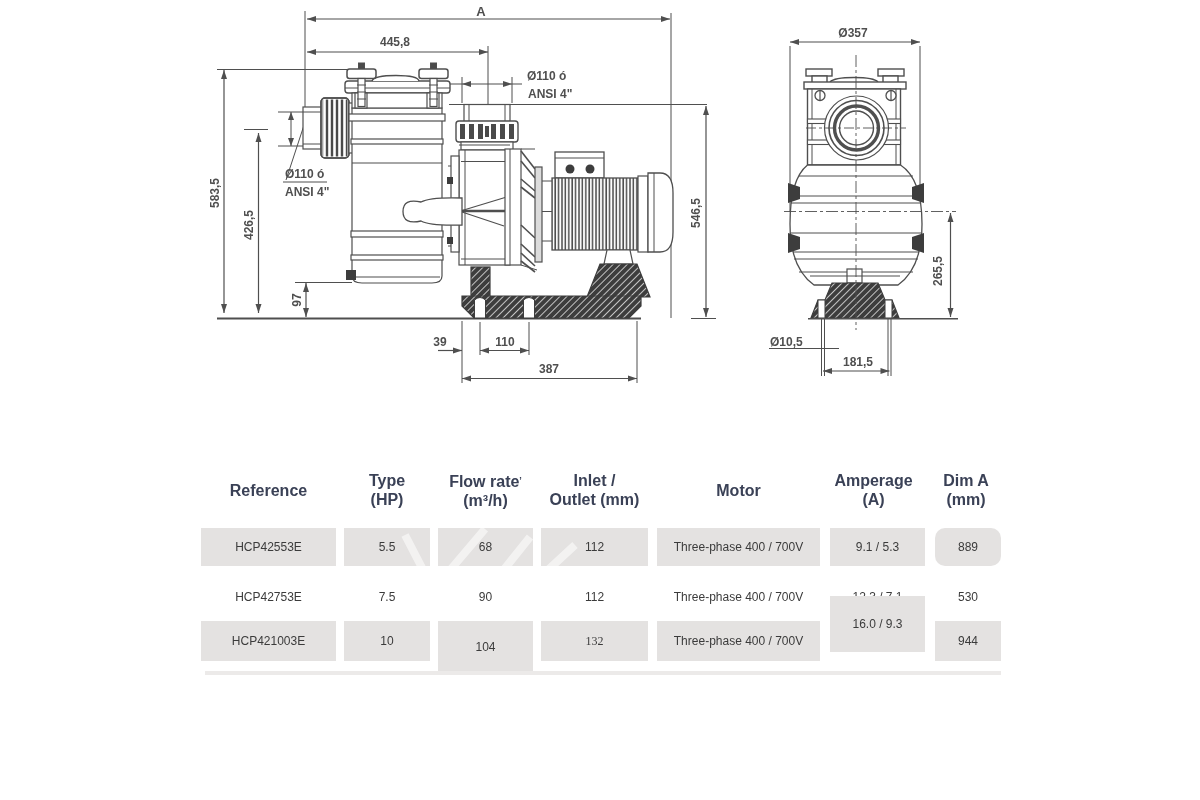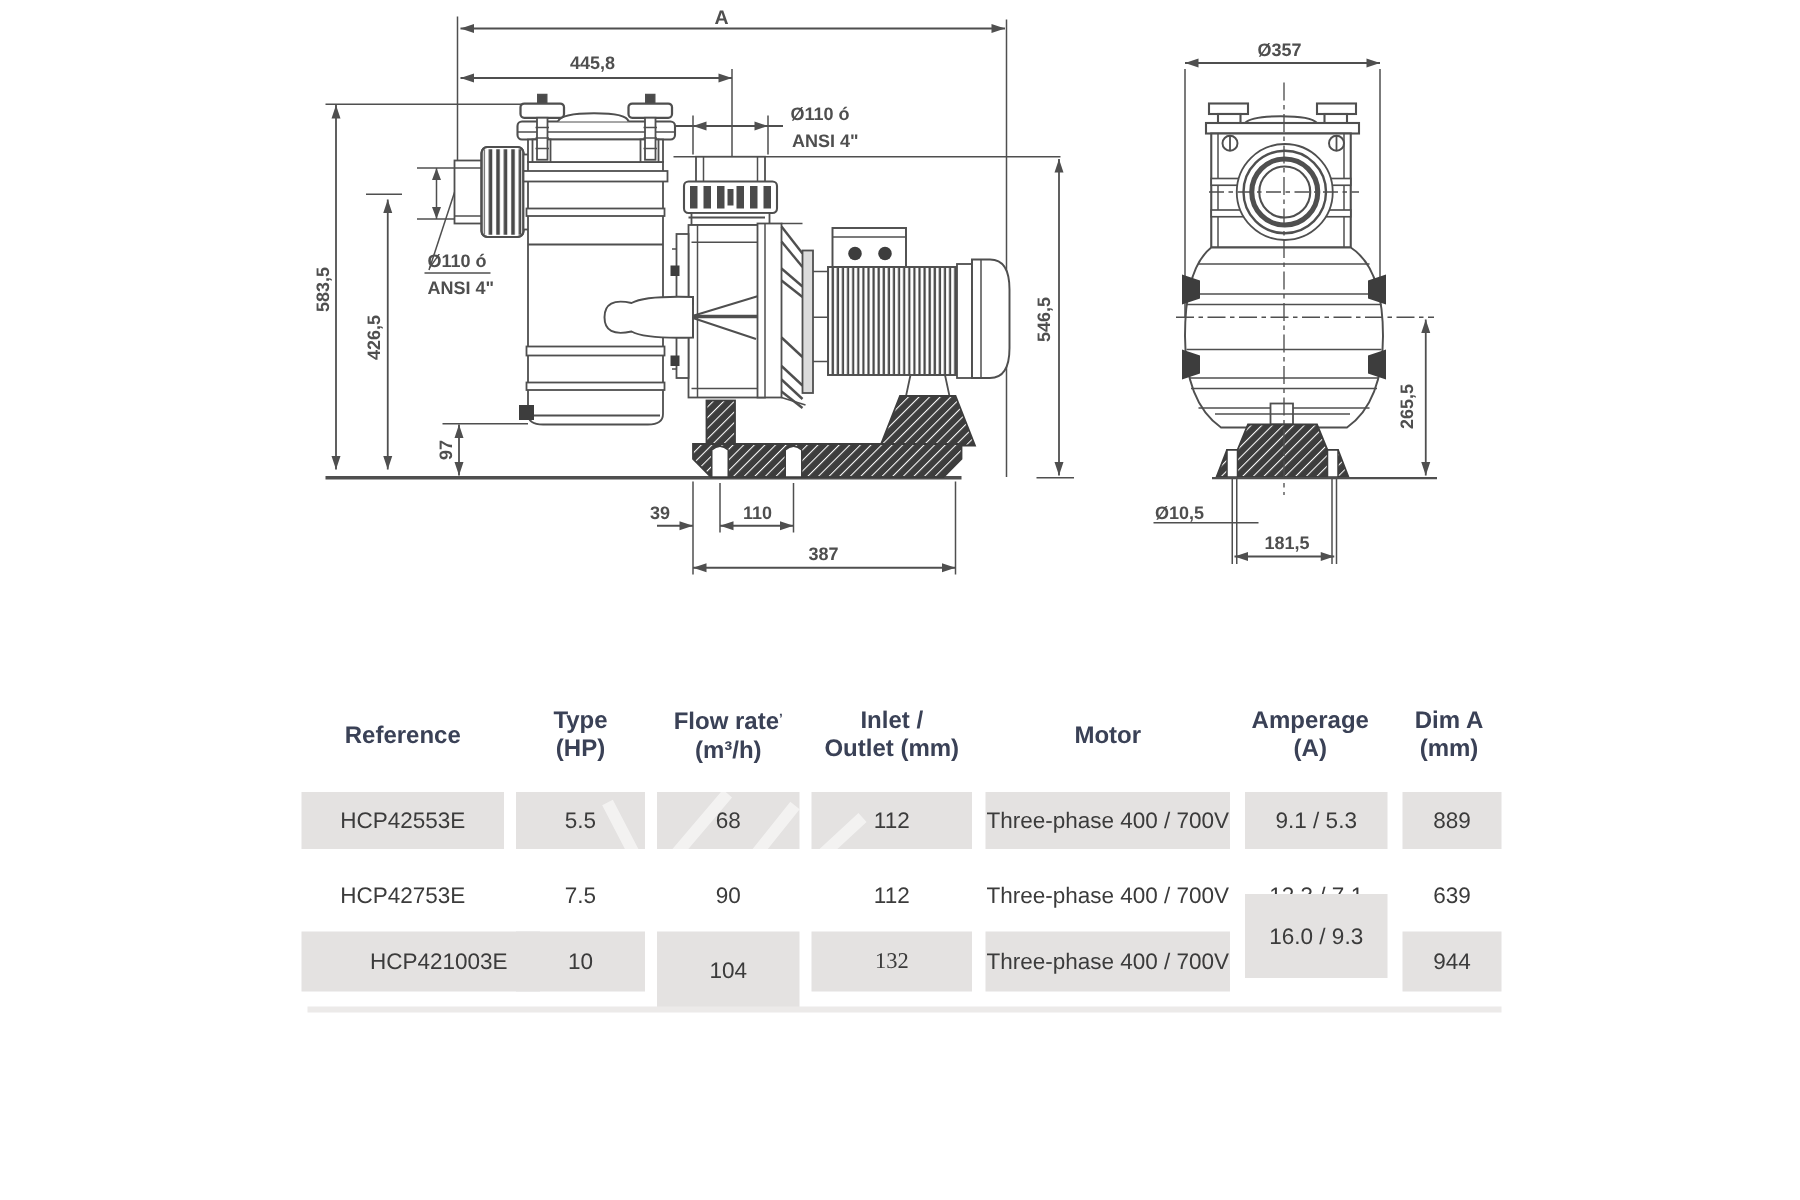--- a/index.html
+++ b/index.html
@@ -1,20 +1,20 @@
 <!DOCTYPE html>
 <html><head>
 <meta charset="utf-8">
 <style>
   html,body{margin:0;padding:0;background:#ffffff;width:1200px;height:800px;overflow:hidden;}
   body{font-family:"Liberation Sans", sans-serif;position:relative;}
   .cell{position:absolute;display:flex;align-items:center;justify-content:center;}
   .gray{background:#e4e2e1;}
   .hdr{color:#3a4156;font-weight:bold;font-size:16px;line-height:19px;text-align:center;}
-  .dat{color:#3b3b3b;font-size:15px;}
+  .dat{color:#3b3b3b;font-size:12px;}
 </style>
 </head>
 <body>
 
 <svg id="drawing" width="1200" height="430" viewBox="0 0 1200 430" style="position:absolute;left:0;top:0;" fill="none" stroke-linecap="butt">
 <defs>
   <pattern id="hatch" width="5" height="5" patternUnits="userSpaceOnUse" patternTransform="rotate(45)">
     <rect width="5" height="5" fill="#3d3d3d"></rect>
     <line x1="0" y1="0" x2="0" y2="5" stroke="#ffffff" stroke-width="1.4"></line>
   </pattern>
@@ -400,43 +400,43 @@
 <div class="cell dat gray" style="left:344px;top:528px;width:86px;height:38px;">5.5</div>
 
 <div class="cell dat gray" style="left:438px;top:528px;width:95px;height:38px;">68</div>
 
 <div class="cell dat gray" style="left:541px;top:528px;width:107px;height:38px;">112</div>
 
 <div class="cell dat gray" style="left:657px;top:528px;width:163px;height:38px;">Three-phase 400 / 700V</div>
 
 <div class="cell dat gray" style="left:830px;top:528px;width:95px;height:38px;">9.1 / 5.3</div>
 
-<div class="cell dat gray" style="left:935px;top:528px;width:66px;height:38px;">889</div>
+<div class="cell dat gray" style="left:935px;top:528px;width:66px;height:38px;border-radius:10px;">889</div>
 
 <svg width="210" height="60" viewBox="0 0 210 60" style="position:absolute;left:370px;top:527px;">
   <g stroke="#ffffff" stroke-width="8" opacity="0.55" fill="none">
     <path d="M35 8 L62 60 M70 55 L115 2 M120 60 L160 10 M165 55 L205 18"></path>
   </g>
 </svg>
 
 <div class="cell dat" style="left:201px;top:578px;width:135px;height:38px;">HCP42753E</div>
 
 <div class="cell dat" style="left:344px;top:578px;width:86px;height:38px;">7.5</div>
 
 <div class="cell dat" style="left:438px;top:578px;width:95px;height:38px;text-align:center;">90</div>
 
 <div class="cell dat" style="left:541px;top:578px;width:107px;height:38px;">112</div>
 
 <div class="cell dat" style="left:657px;top:578px;width:163px;height:38px;">Three-phase 400 / 700V</div>
 
 <div class="cell dat" style="left:830px;top:578px;width:95px;height:38px;">12.3 / 7.1</div>
 
-<div class="cell dat" style="left:935px;top:578px;width:66px;height:38px;">639</div>
-
-<div class="cell dat gray" style="left:201px;top:621px;width:135px;height:40px;padding-left:24px;">HCP421003E</div>
+<div class="cell dat" style="left:935px;top:578px;width:66px;height:38px;">530</div>
+
+<div class="cell dat gray" style="left:201px;top:621px;width:135px;height:40px;">HCP421003E</div>
 
 <div class="cell dat gray" style="left:344px;top:621px;width:86px;height:40px;">10</div>
 
 <div class="cell dat gray" style="left:438px;top:621px;width:95px;height:52px;">104</div>
 
 <div class="cell dat gray" style="left:541px;top:621px;width:107px;height:40px;font-family:Liberation Serif, serif;">132</div>
 
 <div class="cell dat gray" style="left:657px;top:621px;width:163px;height:40px;">Three-phase 400 / 700V</div>
 
 <div class="cell dat gray" style="left:830px;top:596px;width:95px;height:56px;">16.0 / 9.3</div>

